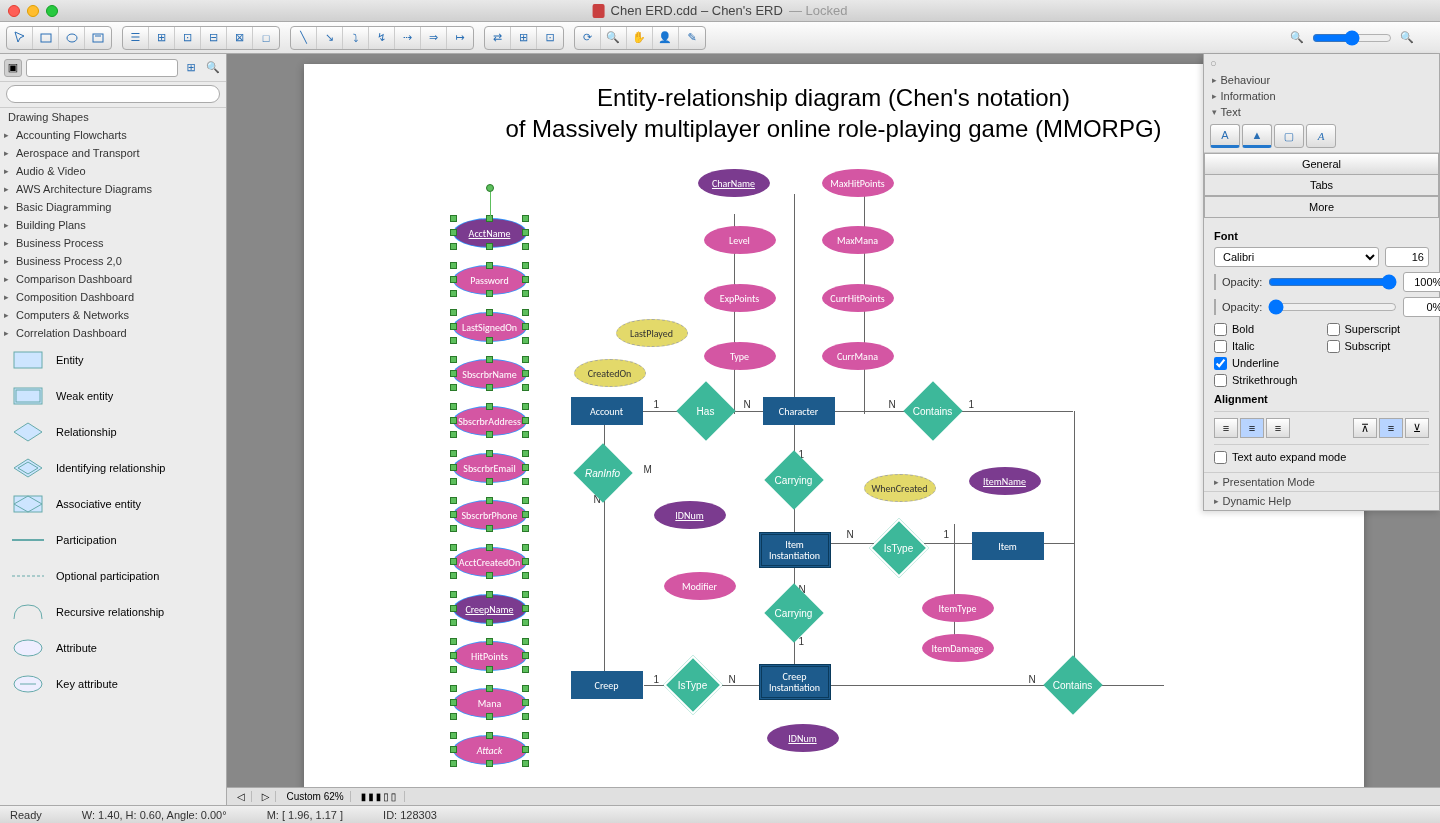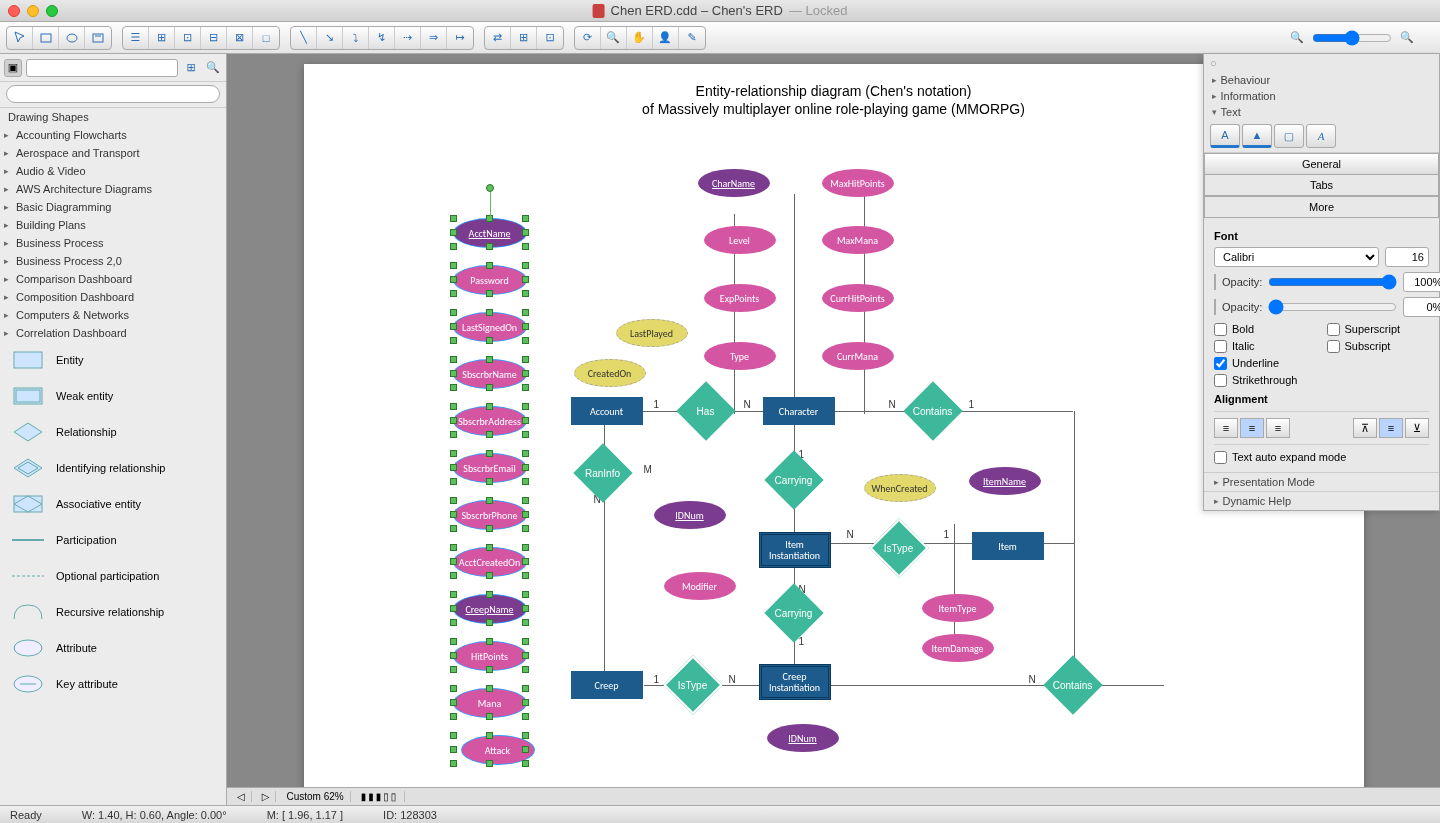--- a/index.html
+++ b/index.html
@@ -48,21 +48,21 @@
 .shape-list { flex: 1; overflow-y: auto; background: #ececec; }
 .shape-item { display: flex; align-items: center; gap: 10px; padding: 7px 10px; cursor: pointer; }
 .shape-thumb { width: 36px; height: 22px; display: flex; align-items: center; justify-content: center; }
 .shape-thumb svg { width: 36px; height: 22px; }
 
 
 .canvas-wrap { flex: 1; background: #888; display: flex; flex-direction: column; position: relative; }
 .canvas-scroll { flex: 1; overflow: auto; display: flex; justify-content: center; padding: 10px 0; }
 .page { width: 1060px; height: 760px; background: white; box-shadow: 0 2px 8px rgba(0,0,0,0.3); position: relative; }
 
-.page-title { text-align: center; font-size: 14px; color: #000; padding-top: 18px; line-height: 1.3; font-family: Calibri, sans-serif; }
+.page-title { text-align: center; font-size: 24px; color: #000; padding-top: 18px; line-height: 1.3; font-family: Calibri, sans-serif; }
 
 
 .sh { position: absolute; display: flex; align-items: center; justify-content: center; font-size: 10px; font-family: Calibri, sans-serif; color: white; }
 .attr { width: 72px; height: 28px; border-radius: 50%; background: #d456a3; }
 .attr.key { background: #7b3b8f; text-decoration: underline; }
 .attr.der { background: #e3d96a; color: #333; border: 1px dashed #aa9; }
 .ent { width: 72px; height: 28px; background: #1d5b8c; color: white; }
 .ent.weak { border: 3px double #0a3a5c; }
 
 
@@ -436,21 +436,21 @@
             <div class="handle" style="top: 602px; left: 218px;"></div>
             <div class="sh attr selected" style="top: 625px; left: 150px;">Mana</div>
             <div class="handle" style="top: 621px; left: 146px;"></div>
             <div class="handle" style="top: 621px; left: 182px;"></div>
             <div class="handle" style="top: 621px; left: 218px;"></div>
             <div class="handle" style="top: 635px; left: 146px;"></div>
             <div class="handle" style="top: 635px; left: 218px;"></div>
             <div class="handle" style="top: 649px; left: 146px;"></div>
             <div class="handle" style="top: 649px; left: 182px;"></div>
             <div class="handle" style="top: 649px; left: 218px;"></div>
-            <div class="sh attr selected" style="top: 672px; left: 158px;">Attack</div>
+            <div class="sh attr selected" style="top: 672px; left: 150px; font-style: italic;">Attack</div>
             <div class="handle" style="top: 668px; left: 146px;"></div>
             <div class="handle" style="top: 668px; left: 182px;"></div>
             <div class="handle" style="top: 668px; left: 218px;"></div>
             <div class="handle" style="top: 682px; left: 146px;"></div>
             <div class="handle" style="top: 682px; left: 218px;"></div>
             <div class="handle" style="top: 696px; left: 146px;"></div>
             <div class="handle" style="top: 696px; left: 182px;"></div>
             <div class="handle" style="top: 696px; left: 218px;"></div>
             <div style="position: absolute; top: 120px; left: 182px; width: 8px; height: 8px; border-radius: 50%; background: rgb(93, 191, 93); border: 1px solid rgb(42, 122, 42);"></div>
             <div style="position: absolute; top: 128px; left: 186px; width: 1px; height: 24px; background: rgb(93, 191, 93);"></div>
@@ -479,21 +479,21 @@
 Instantiation</div>
 
         <div class="diamond" style="top:326px; left:381px;">
             <div class="d-shape"></div>
             <div class="d-label">Has</div>
           </div>
         <div class="diamond" style="top:326px; left:608px;">
             <div class="d-shape"></div>
             <div class="d-label">Contains</div>
           </div>
-        <div class="diamond" style="top:388px; left:278px;">
+        <div class="diamond" style="top:388px; left:278px;font-style:italic;">
             <div class="d-shape"></div>
             <div class="d-label">RanInfo</div>
           </div>
         <div class="diamond" style="top:395px; left:469px;">
             <div class="d-shape"></div>
             <div class="d-label">Carrying</div>
           </div>
         <div class="diamond weak" style="top:463px; left:574px;">
             <div class="d-shape"></div>
             <div class="d-label">IsType</div>

